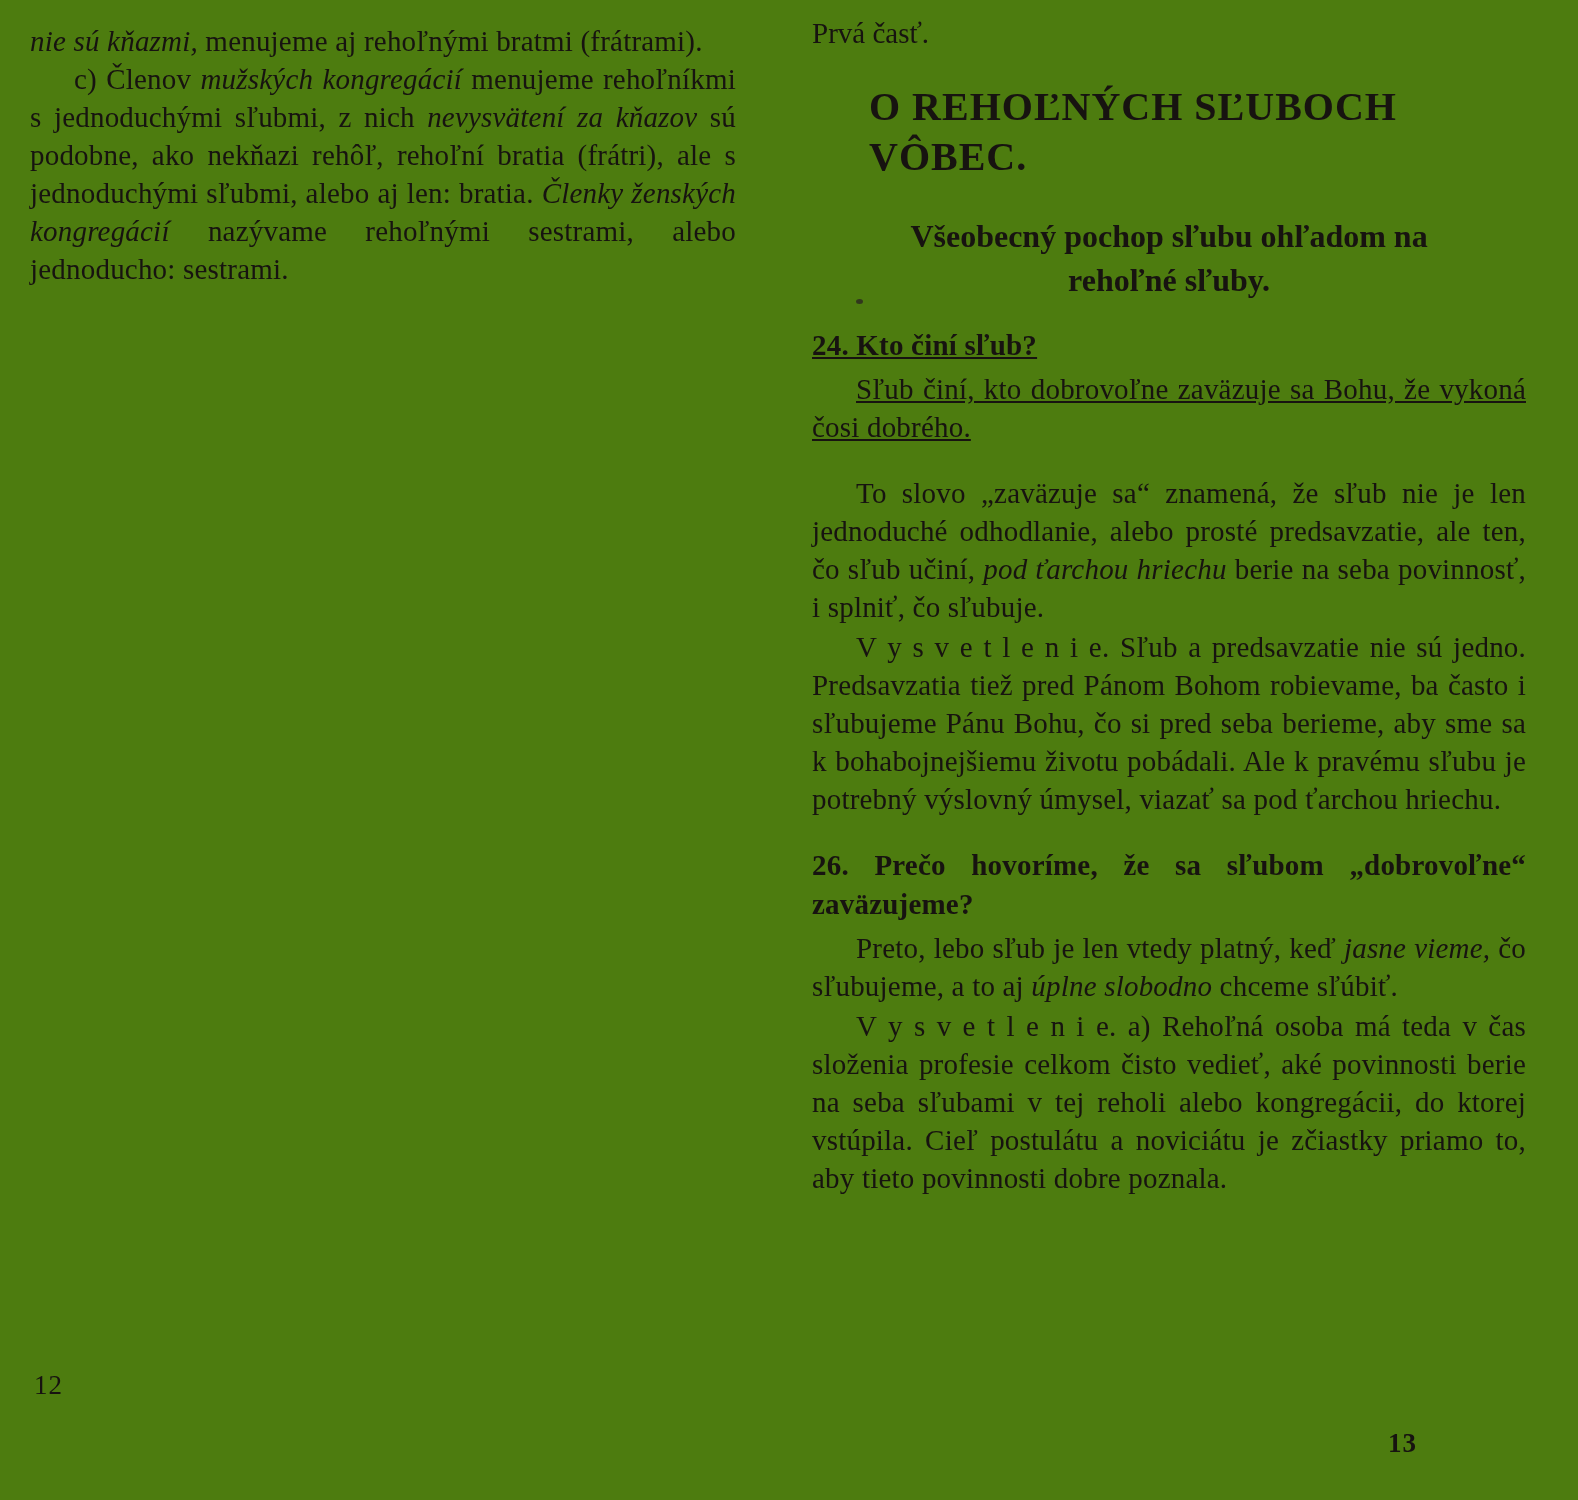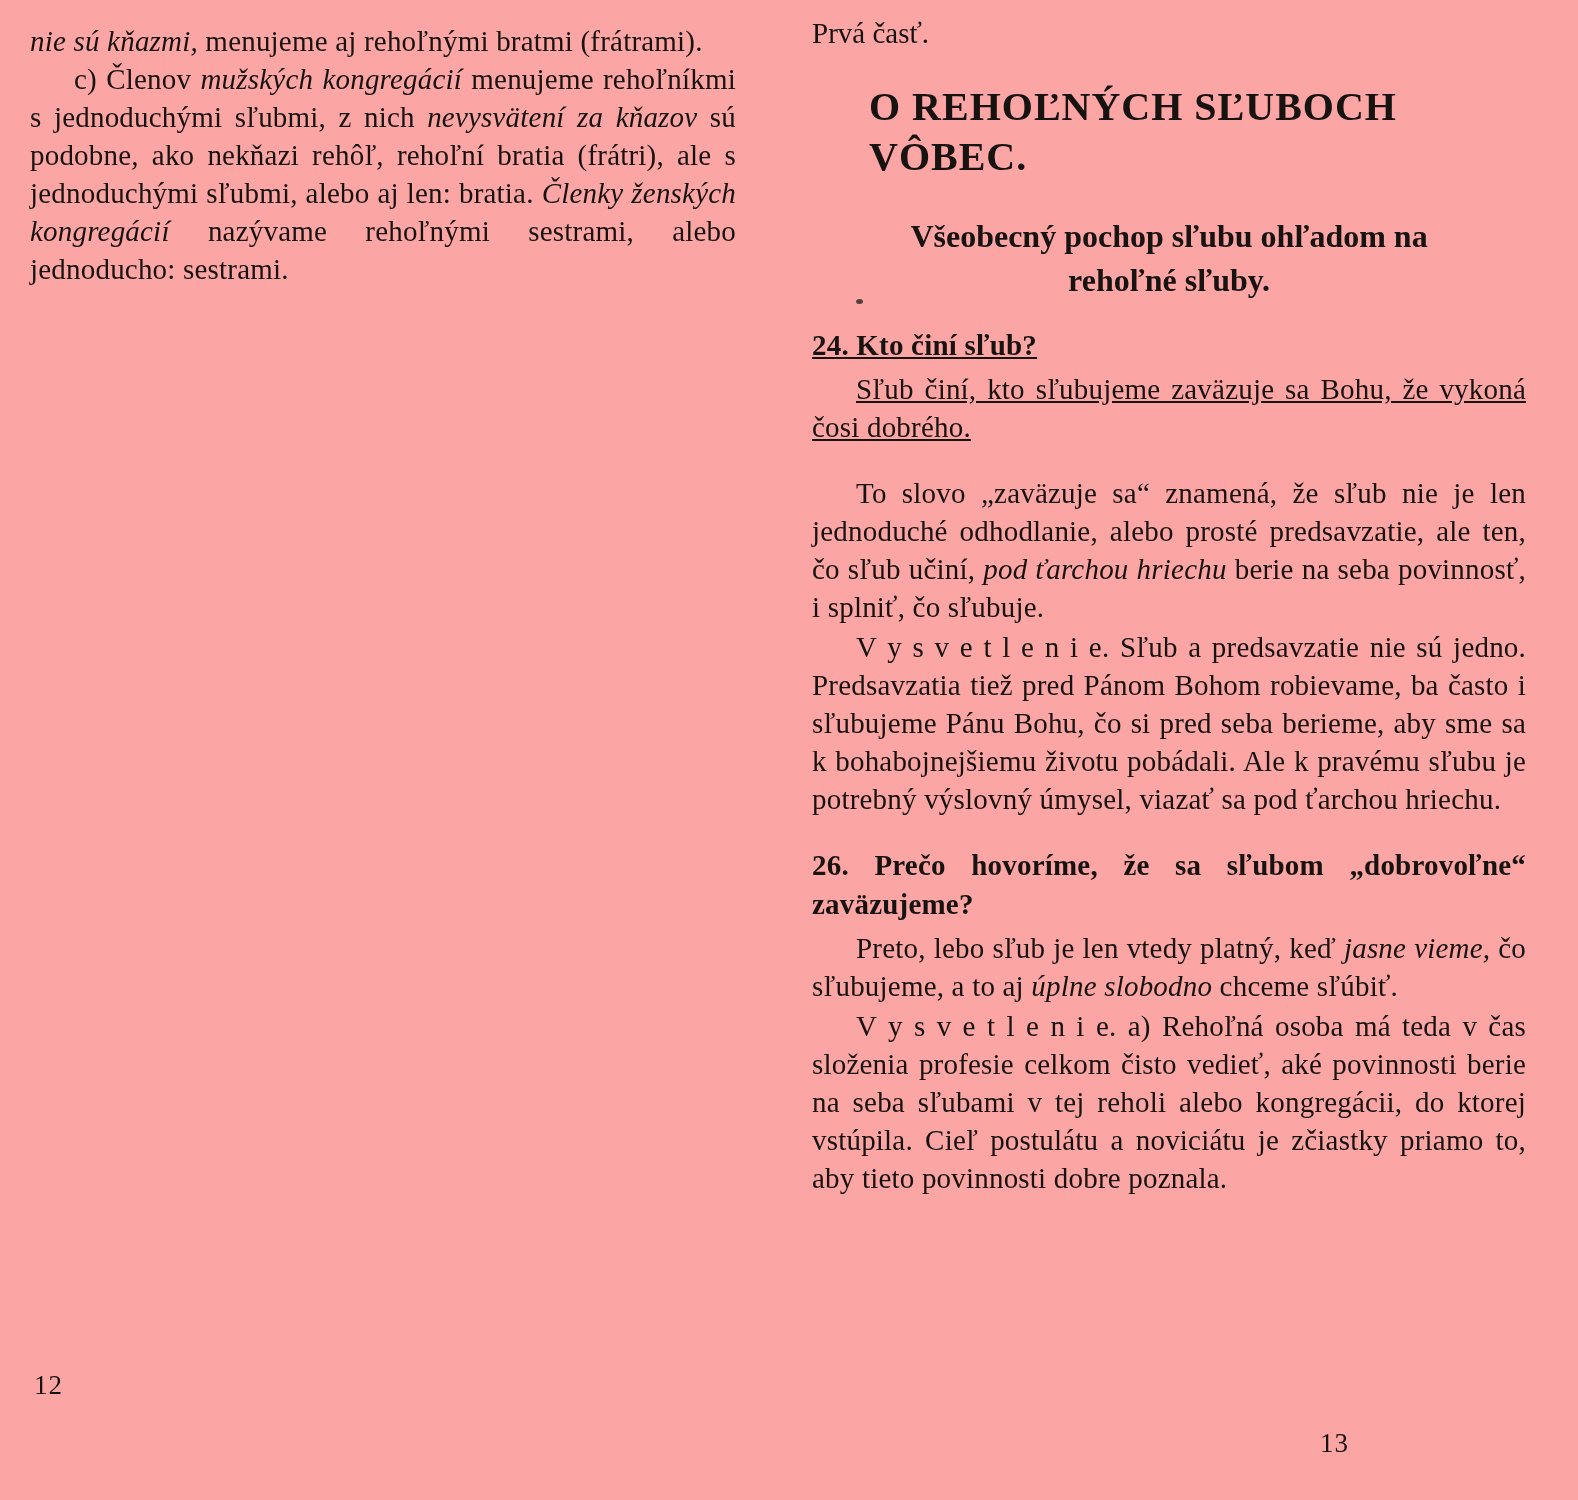--- a/index.html
+++ b/index.html
@@ -1,19 +1,19 @@
 <!DOCTYPE html>
 <html><head>
 <meta charset="utf-8">
 <style>
   html,body{margin:0;padding:0;background:#e8e8e8;}
   .canvas{
     position:relative;
     width:1578px;height:1500px;
-    background:#fca5a5;
+    background:#4d7c0f;
     color:#171310;
     font-family:"Liberation Serif","DejaVu Serif",serif;
     overflow:hidden;
   }
   .page{position:absolute;}
   .page-left{left:30px;top:22px;width:706px;}
   .page-right{left:812px;top:16px;width:714px;}
 
   .para{
     margin:0;
@@ -50,21 +50,21 @@
     margin:0 0 5px 0;text-align:justify;letter-spacing:0.2px;
   }
   .qa .para{margin-bottom:2px;}
 
   .page-number{
     position:absolute;
     font-size:27px;line-height:27px;
     letter-spacing:1px;
   }
   .page-number-left{left:34px;top:1372px;}
-  .page-number-right{left:1320px;top:1430px;}
+  .page-number-right{left:1388px;top:1430px;font-weight:bold;}
 
   .artifact{
     position:absolute;left:856px;top:299px;
     width:7px;height:5px;background:#2a2520;border-radius:50%;
     opacity:.8;
   }
 </style>
 </head>
 <body>
 
@@ -77,21 +77,21 @@
       </div>
   </div>
 
   <div class="page page-right">
     <h2 class="part-label">Prvá časť.</h2>
     <h1 class="main-title">O REHOĽNÝCH SĽUBOCH VÔBEC.</h1>
     <h2 class="subtitle">Všeobecný pochop sľubu ohľadom na rehoľné sľuby.</h2>
     <div>
         <section class="qa">
           <h3 class="q">24. Kto činí sľub?</h3>
-          <p class="para indent"><span>Sľub činí, kto sľubujeme zaväzuje sa Bohu, že vykoná čosi dobrého.</span></p>
+          <p class="para indent"><span>Sľub činí, kto dobrovoľne zaväzuje sa Bohu, že vykoná čosi dobrého.</span></p>
         </section>
         <section class="qa">
           <p class="para indent"><span>To slovo „zaväzuje sa“ znamená, že sľub nie je len jednoduché odhodlanie, alebo prosté predsavzatie, ale ten, čo sľub učiní, </span><span class="it">pod ťarchou hriechu</span><span> berie na seba povinnosť, i splniť, čo sľubuje.</span></p>
           <p class="para indent"><span>V y s v e t l e n i e. Sľub a predsavzatie nie sú jedno. Predsavzatia tiež pred Pánom Bohom robievame, ba často i sľubujeme Pánu Bohu, čo si pred seba berieme, aby sme sa k bohabojnejšiemu životu pobádali. Ale k pravému sľubu je potrebný výslovný úmysel, viazať sa pod ťarchou hriechu.</span></p>
         </section>
         <section class="qa">
           <h3 class="q">26. Prečo hovoríme, že sa sľubom „dobrovoľne“ zaväzujeme?</h3>
           <p class="para indent"><span>Preto, lebo sľub je len vtedy platný, keď </span><span class="it">jasne vieme,</span><span> čo sľubujeme, a to aj </span><span class="it">úplne slobodno</span><span> chceme sľúbiť.</span></p>
           <p class="para indent"><span>V y s v e t l e n i e. a) Rehoľná osoba má teda v čas složenia profesie celkom čisto vedieť, aké povinnosti berie na seba sľubami v tej reholi alebo kongregácii, do ktorej vstúpila. Cieľ postulátu a noviciátu je zčiastky priamo to, aby tieto povinnosti dobre poznala.</span></p>
         </section>

